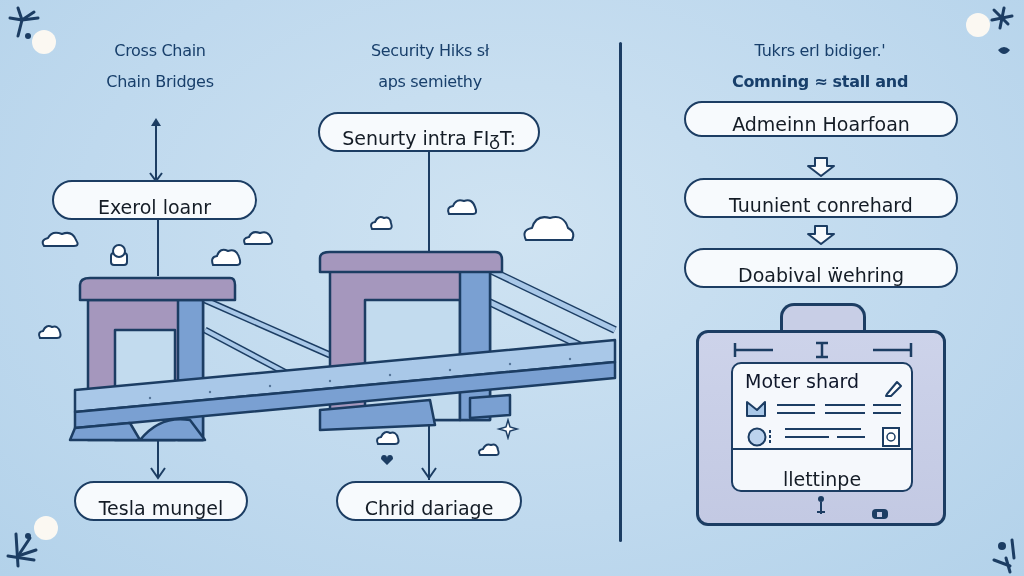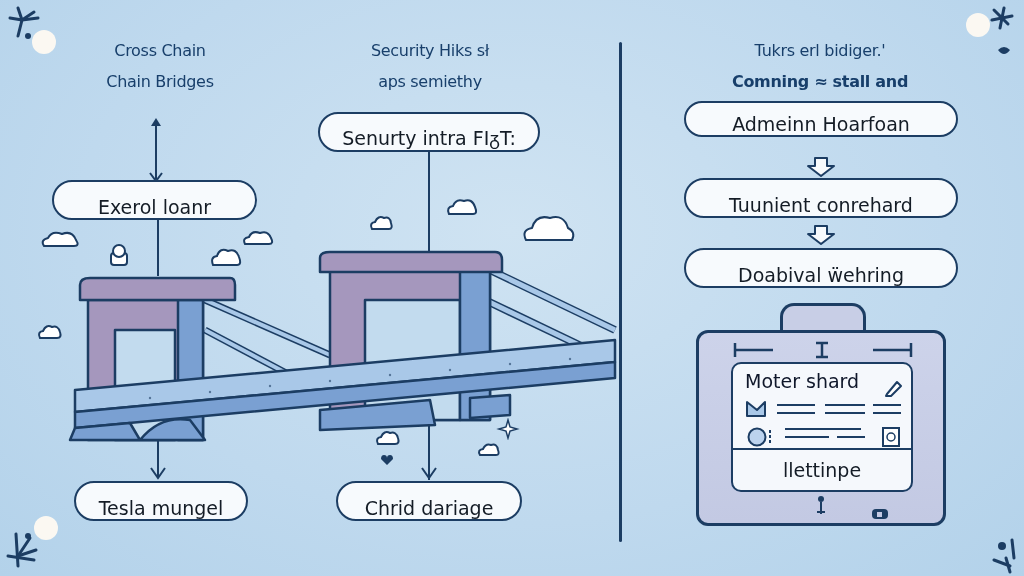--- a/index.html
+++ b/index.html
@@ -29,21 +29,21 @@
     }
     .case-handle {
       position:absolute; left:780px; top:303px; width:86px; height:30px;
       border:3px solid #1c3d63; border-bottom:none; border-radius:14px 14px 0 0; box-sizing:border-box; background:#c8cee6;
     }
     .card {
       position:absolute; left:731px; top:362px; width:182px; height:130px;
       background:#f5f8fc; border:2.5px solid #1c3d63; border-radius:10px; box-sizing:border-box;
     }
     .card-title { position:absolute; left:12px; top:6px; font-size:19px; color:#0f172a; }
-    .card-footer { position:absolute; left:0; right:0; bottom:0; height:40px; border-top:2px solid #1c3d63; display:flex; align-items:center; justify-content:center; font-size:19px; color:#141c26; }
+    .card-footer { position:absolute; left:0; right:0; bottom:0; height:40px; border-top:2px solid #1c3d63; display:flex; align-items:flex-end; justify-content:center; font-size:19px; color:#141c26; }
     .line-seg { position:absolute; height:2px; background:#1c3d63; }
   </style>
 </head>
 <body>
 
 <svg class="abs" style="left:4px;top:4px" width="40" height="40">
   <g stroke="#1c3d63" stroke-width="3" stroke-linecap="round" fill="none">
     <path d="M14 4 L18 16 L30 8"></path>
       <path d="M6 14 L18 16 L14 32"></path>
       <path d="M18 16 L34 14"></path>

